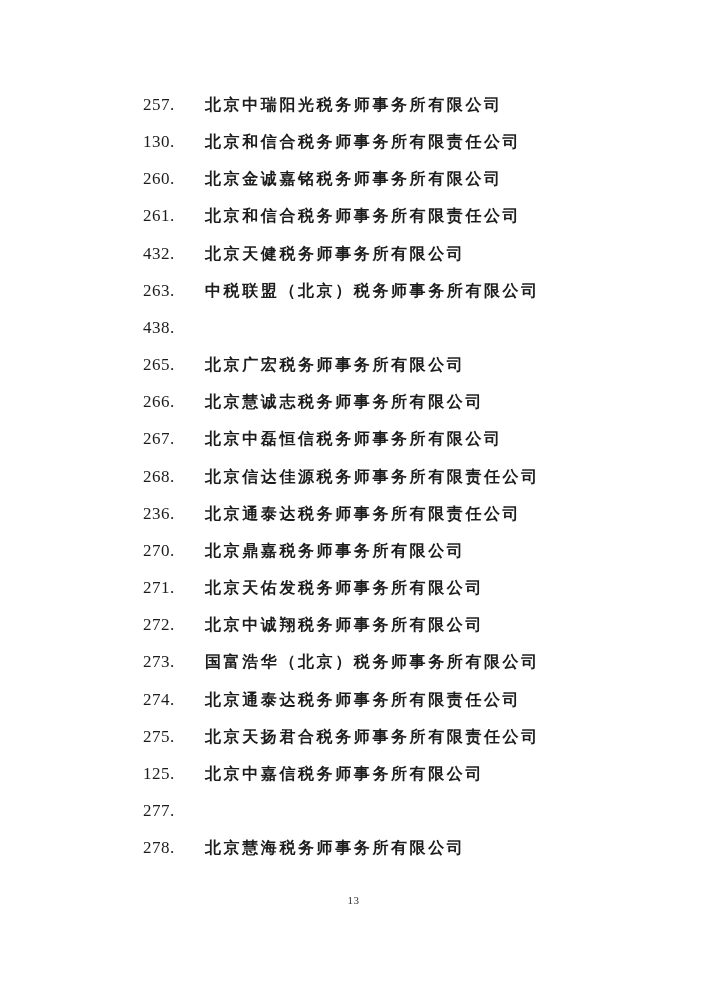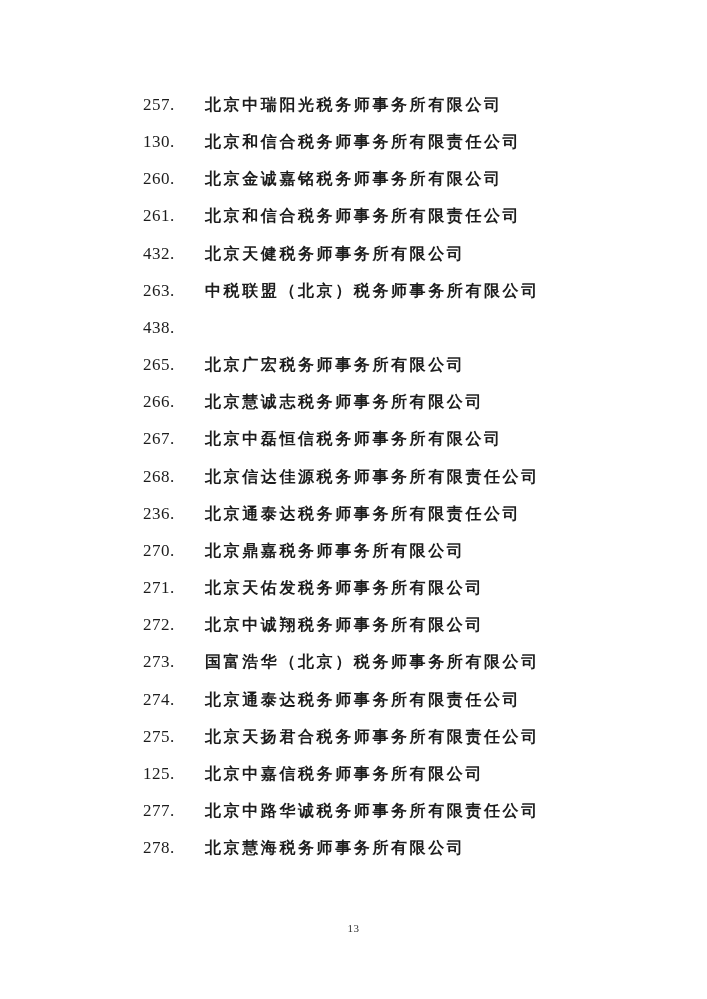--- a/index.html
+++ b/index.html
@@ -38,21 +38,21 @@
     font-size: 17px;
     letter-spacing: 0.5px;
   }
   .name {
     font-size: 16px;
     letter-spacing: 2.6px;
     font-weight: bold;
   }
   .page-number {
     position: absolute;
-    top: 922px;
+    top: 894px;
     left: 0;
     width: 100%;
     text-align: center;
     font-size: 11px;
     letter-spacing: 0.5px;
     color: #333333;
   }
 </style>
 </head>
 <body>
@@ -149,21 +149,20 @@
     <span class="name">北京天扬君合税务师事务所有限责任公司</span>
   </li>
 
   <li class="row">
     <span class="num">125.</span>
     <span class="name">北京中嘉信税务师事务所有限公司</span>
   </li>
 
   <li class="row">
     <span class="num">277.</span>
-    <span class="name">北京中路华诚税务师事务所有限责任公司</span>
   </li>
 
   <li class="row">
     <span class="num">278.</span>
     <span class="name">北京慧海税务师事务所有限公司</span>
   </li>
 </ol>
   <div class="page-number">13</div>
 </div>
 

